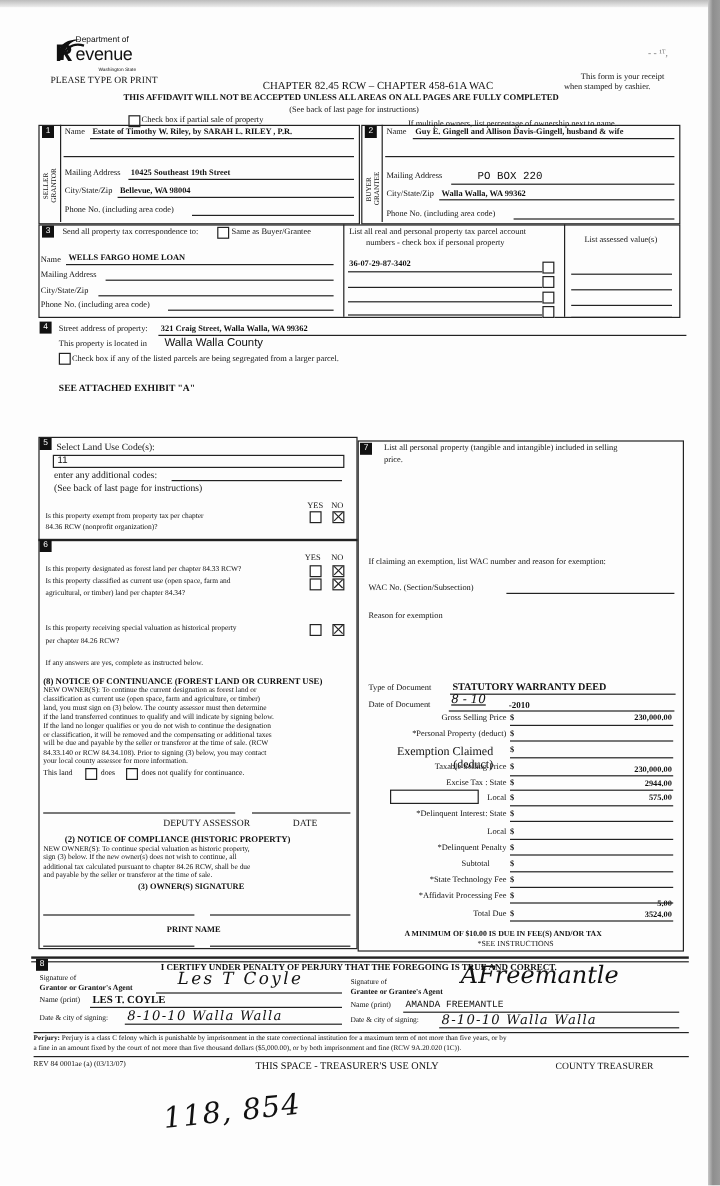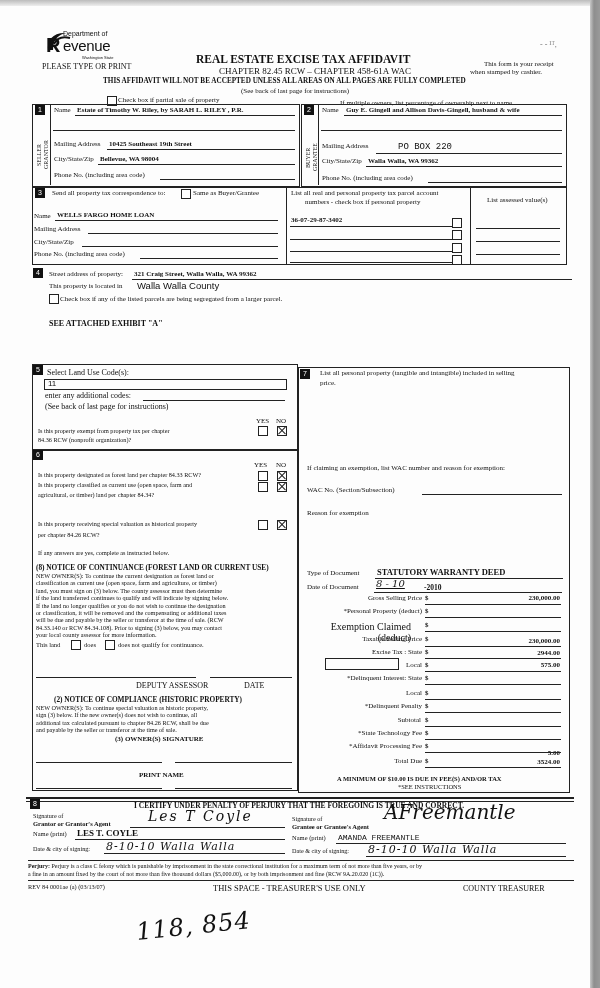--- a/index.html
+++ b/index.html
@@ -39,21 +39,20 @@
   <svg class="logo-mark" viewBox="0 0 26 22">
     <path d="M3 20 C2 10, 8 2, 22 3 C14 4, 8 9, 8 20 Z" fill="#111"></path>
     <path d="M9 14 C12 8, 18 6, 25 8" stroke="#111" stroke-width="2" fill="none"></path>
   </svg>
   <div class="t" style="left:63px;top:30px;font-size:7px;font-family:'Liberation Sans',sans-serif;">Department of</div>
   <div class="t" style="left:46px;top:34px;font-size:20px;font-family:'Liberation Sans',sans-serif;font-weight:bold;letter-spacing:-0.5px;">R</div>
   <div class="t" style="left:63px;top:37px;font-size:15px;font-family:'Liberation Sans',sans-serif;letter-spacing:-0.3px;">evenue</div>
   <div class="t" style="left:82px;top:55px;font-size:4px;font-family:'Liberation Sans',sans-serif;">Washington State</div>
   <div class="t s8" style="left:42px;top:62px;">PLEASE TYPE OR PRINT</div>
 
-  <div class="t b" style="left:196px;top:53px;font-size:11.5px;">REAL ESTATE EXCISE TAX AFFIDAVIT</div>
   <div class="t" style="left:219px;top:66px;font-size:9px;">CHAPTER 82.45 RCW – CHAPTER 458-61A WAC</div>
   <div class="t b" style="left:103px;top:77px;font-size:7.2px;">THIS AFFIDAVIT WILL NOT BE ACCEPTED UNLESS ALL AREAS ON ALL PAGES ARE FULLY COMPLETED</div>
   <div class="t sm" style="left:241px;top:87px;">(See back of last page for instructions)</div>
   <div class="t sm" style="left:484px;top:60px;">This form is your receipt</div>
   <div class="t sm" style="left:470px;top:68px;">when stamped by cashier.</div>
   <div class="t" style="left:540px;top:40px;font-size:8px;color:#777;">- - ¹ᵀ,</div>
 
   <div class="cb" style="left:107px;top:96px;"></div>
   <div class="t sm" style="left:118px;top:96px;">Check box if partial sale of property</div>
   <div class="t sm" style="left:340px;top:99px;">If multiple owners, list percentage of ownership next to name.</div>
@@ -264,21 +263,21 @@
     <div class="abs right" style="left:0;top:95px;width:122px;font-size:7px;">Local</div>
     <div class="t b" style="left:125px;top:95px;font-size:7px;">$</div>
     <div class="abs right b" style="left:130px;top:95px;width:130px;font-size:7px;"></div>
     <div class="ul" style="left:125px;top:105px;width:136px;"></div>
 
     <div class="abs right" style="left:0;top:108px;width:122px;font-size:7px;">*Delinquent Penalty</div>
     <div class="t b" style="left:125px;top:108px;font-size:7px;">$</div>
     <div class="abs right b" style="left:130px;top:108px;width:130px;font-size:7px;"></div>
     <div class="ul" style="left:125px;top:118px;width:136px;"></div>
 
-    <div class="abs right" style="left:0;top:122px;width:121px;font-size:7px;">Subtotal</div>
+    <div class="abs right" style="left:0;top:122px;width:108px;font-size:7px;">Subtotal</div>
     <div class="t b" style="left:125px;top:122px;font-size:7px;">$</div>
     <div class="abs right b" style="left:130px;top:122px;width:130px;font-size:7px;"></div>
     <div class="ul" style="left:125px;top:132px;width:136px;"></div>
 
     <div class="abs right" style="left:0;top:135px;width:122px;font-size:7px;">*State Technology Fee</div>
     <div class="t b" style="left:125px;top:135px;font-size:7px;">$</div>
     <div class="abs right b" style="left:130px;top:136px;width:130px;font-size:7px;margin-top:19px;">5.00</div>
     <div class="ul" style="left:125px;top:145px;width:136px;"></div>
 
     <div class="abs right" style="left:0;top:148px;width:122px;font-size:7px;">*Affidavit Processing Fee</div>

